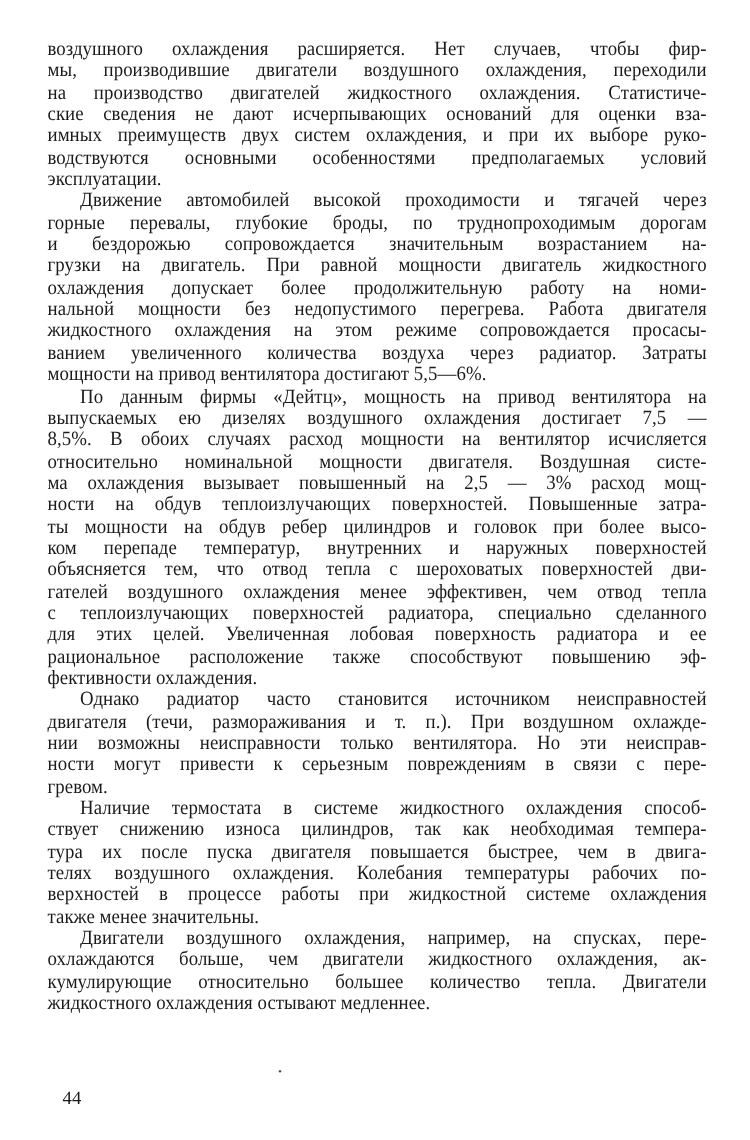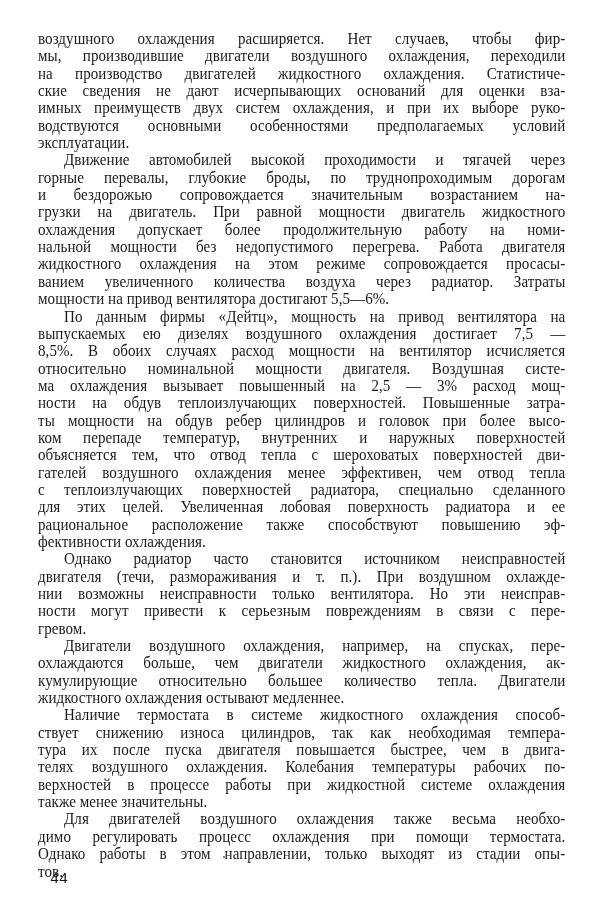--- a/index.html
+++ b/index.html
@@ -38,21 +38,21 @@
     }
     .line.indent {
       padding-left: 28px;
       width: 539px;
     }
     .page-number {
       position: absolute;
       left: 50px;
       top: 871px;
       font-size: 15px;
-      font-family: Liberation Mono, monospace;
+      font-family: Liberation Serif, serif;
       color: #1a1a1a;
     }
     .speck {
       position: absolute;
       left: 223px;
       top: 856px;
       width: 2px;
       height: 2px;
       background: #555;
       border-radius: 1px;
@@ -103,37 +103,31 @@
 
   <div class="paragraph">
     <div class="line indent">Однако радиатор часто становится источником  неисправностей</div>
     <div class="line">двигателя (течи, размораживания и т. п.). При воздушном охлажде-</div>
     <div class="line">нии возможны неисправности только вентилятора. Но эти неисправ-</div>
     <div class="line">ности могут привести к серьезным  повреждениям  в связи с пере-</div>
     <div class="line last">гревом.</div>
   </div>
 
   <div class="paragraph">
-    <div class="line indent">Двигатели воздушного охлаждения, например, на спусках, пере-</div>
-    <div class="line">охлаждаются больше, чем двигатели жидкостного охлаждения, ак-</div>
-    <div class="line">кумулирующие относительно большее количество тепла. Двигатели</div>
-    <div class="line last">жидкостного охлаждения остывают медленнее.</div>
-  </div>
-
-  <div class="paragraph">
     <div class="line indent">Наличие термостата в системе жидкостного охлаждения способ-</div>
     <div class="line">ствует снижению износа цилиндров, так как необходимая темпера-</div>
     <div class="line">тура их после пуска двигателя повышается быстрее, чем в двига-</div>
     <div class="line">телях воздушного охлаждения. Колебания температуры рабочих по-</div>
     <div class="line">верхностей в процессе работы при жидкостной системе охлаждения</div>
     <div class="line last">также менее значительны.</div>
   </div>
 
   <div class="paragraph">
-    <div class="line indent">Для двигателей воздушного охлаждения также весьма необхо-</div>
-    <div class="line">димо регулировать процесс охлаждения  при помощи  термостата.</div>
-    <div class="line">Однако работы в этом направлении, только выходят из стадии опы-</div>
-    <div class="line last">тов.</div>
+    <div class="line indent">Двигатели воздушного охлаждения, например, на спусках, пере-</div>
+    <div class="line">охлаждаются больше, чем двигатели жидкостного охлаждения, ак-</div>
+    <div class="line">кумулирующие относительно большее количество тепла. Двигатели</div>
+    <div class="line last">жидкостного охлаждения остывают медленнее.</div>
   </div>
+
 </div>
 
 <div class="speck"></div>
 <div class="page-number">44</div>
 
 </body></html>

